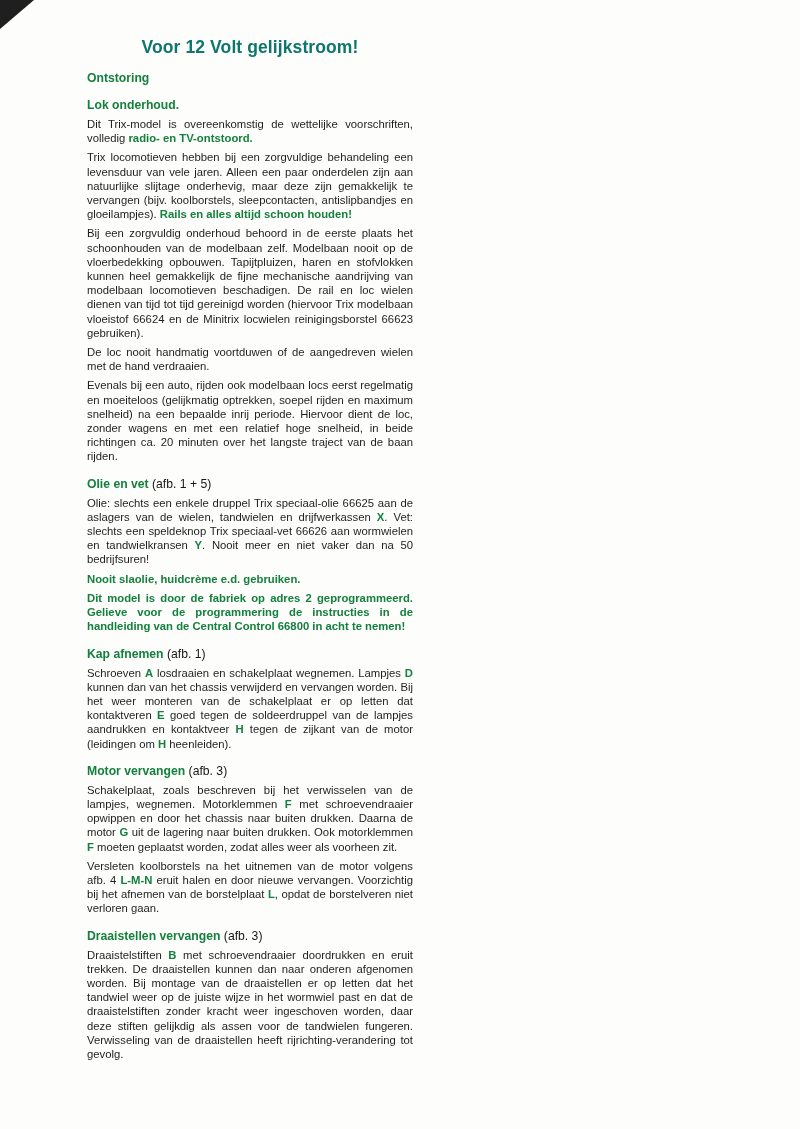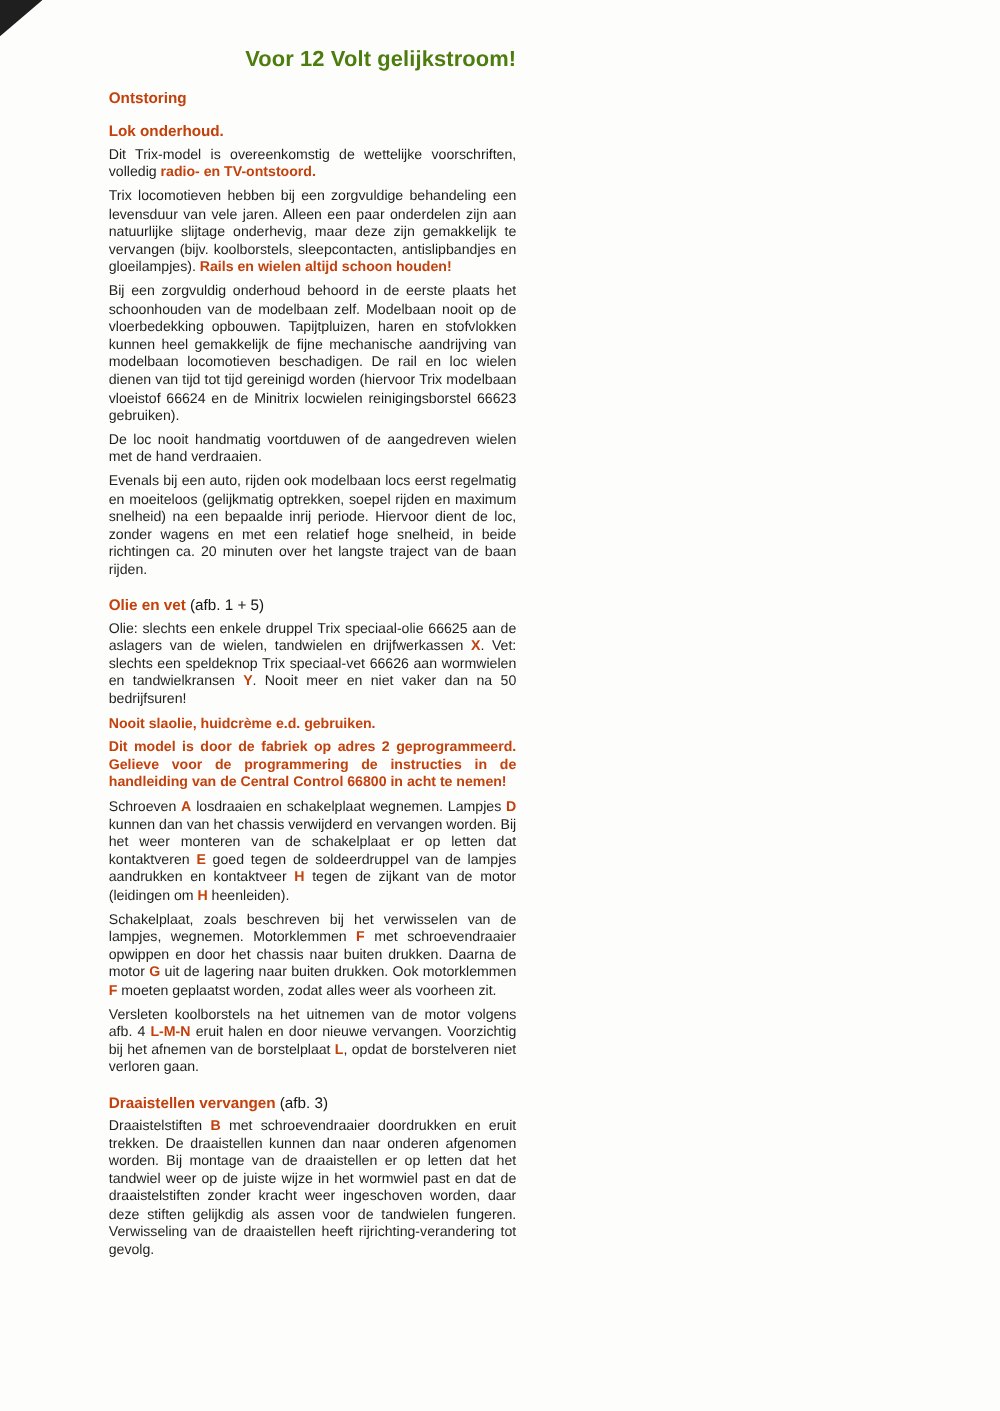--- a/index.html
+++ b/index.html
@@ -27,57 +27,59 @@
     position: absolute;
     left: 87px; top: 37px;
     width: 326px;
   }
   .block { -webkit-font-smoothing: antialiased; }
   .title {
     font-size: 17.5px;
     font-weight: 700;
     letter-spacing: 0.1px;
     margin: 0 0 7px 0;
-    text-align: right;
-    color: #4d7c0f;
+    text-align: center;
+    color: #0f766e;
   }
   .heading {
     font-size: 12.2px;
     font-weight: 700;
     margin: 13px 0 5px 0;
     text-align: left;
     color: #161616;
   }
   .heading .n { font-weight: 400; text-align: center; }
   .paragraph {
     font-size: 11.3px;
     line-height: 14.2px;
     margin: 0 0 5px 0;
     text-align: justify;
     color: #1e1e1e;
   }
-  .paragraph .b, .heading .b { font-weight: 700; color: #c2410c; }
+  .paragraph .b, .heading .b { font-weight: 700; color: #15803d; }
 </style>
 </head>
 <body>
 
 <div class="page">
   <div class="corner-artifact"></div>
   <div class="content" id="doc-content">
       <div class="block title"><span class="b">Voor 12 Volt gelijkstroom!</span></div>
       <div class="block heading"><span class="b">Ontstoring</span></div>
       <div class="block heading"><span class="b">Lok onderhoud.</span></div>
       <div class="block paragraph"><span class="n">Dit Trix-model is overeenkomstig de wettelijke voorschriften, volledig </span><span class="b">radio- en TV-ontstoord.</span></div>
-      <div class="block paragraph"><span class="n">Trix locomotieven hebben bij een zorgvuldige behandeling een levensduur van vele jaren. Alleen een paar onderdelen zijn aan natuurlijke slijtage onderhevig, maar deze zijn gemakkelijk te vervangen (bijv. koolborstels, sleepcontacten, antislipbandjes en gloeilampjes). </span><span class="b">Rails en wielen altijd schoon houden!</span></div>
+      <div class="block paragraph"><span class="n">Trix locomotieven hebben bij een zorgvuldige behandeling een levensduur van vele jaren. Alleen een paar onderdelen zijn aan natuurlijke slijtage onderhevig, maar deze zijn gemakkelijk te vervangen (bijv. koolborstels, sleepcontacten, antislipbandjes en gloeilampjes). </span><span class="b">Rails en alles altijd schoon houden!</span></div>
       <div class="block paragraph"><span class="n">Bij een zorgvuldig onderhoud behoord in de eerste plaats het schoonhouden van de modelbaan zelf. Modelbaan nooit op de vloerbedekking opbouwen. Tapijtpluizen, haren en stofvlokken kunnen heel gemakkelijk de fijne mechanische aandrijving van modelbaan locomotieven beschadigen. De rail en loc wielen dienen van tijd tot tijd gereinigd worden (hiervoor Trix modelbaan vloeistof 66624 en de Minitrix locwielen reinigingsborstel 66623 gebruiken).</span></div>
       <div class="block paragraph"><span class="n">De loc nooit handmatig voortduwen of de aangedreven wielen met de hand verdraaien.</span></div>
       <div class="block paragraph"><span class="n">Evenals bij een auto, rijden ook modelbaan locs eerst regelmatig en moeiteloos (gelijkmatig optrekken, soepel rijden en maximum snelheid) na een bepaalde inrij periode. Hiervoor dient de loc, zonder wagens en met een relatief hoge snelheid, in beide richtingen ca. 20 minuten over het langste traject van de baan rijden.</span></div>
       <div class="block heading"><span class="b">Olie en vet</span><span class="n"> (afb. 1 + 5)</span></div>
       <div class="block paragraph"><span class="n">Olie: slechts een enkele druppel Trix speciaal-olie 66625 aan de aslagers van de wielen, tandwielen en drijfwerkassen </span><span class="b">X</span><span class="n">. Vet: slechts een speldeknop Trix speciaal-vet 66626 aan wormwielen en tandwielkransen </span><span class="b">Y</span><span class="n">. Nooit meer en niet vaker dan na 50 bedrijfsuren!</span></div>
       <div class="block paragraph"><span class="b">Nooit slaolie, huidcrème e.d. gebruiken.</span></div>
       <div class="block paragraph"><span class="b">Dit model is door de fabriek op adres 2 geprogrammeerd. Gelieve voor de programmering de instructies in de handleiding van de Central Control 66800 in acht te nemen!</span></div>
+      <div class="block heading"><span class="b">Kap afnemen</span><span class="n"> (afb. 1)</span></div>
       <div class="block paragraph"><span class="n">Schroeven </span><span class="b">A</span><span class="n"> losdraaien en schakelplaat wegnemen. Lampjes </span><span class="b">D</span><span class="n"> kunnen dan van het chassis verwijderd en vervangen worden. Bij het weer monteren van de schakelplaat er op letten dat kontaktveren </span><span class="b">E</span><span class="n"> goed tegen de soldeerdruppel van de lampjes aandrukken en kontaktveer </span><span class="b">H</span><span class="n"> tegen de zijkant van de motor (leidingen om </span><span class="b">H</span><span class="n"> heenleiden).</span></div>
+      <div class="block heading"><span class="b">Motor vervangen</span><span class="n"> (afb. 3)</span></div>
       <div class="block paragraph"><span class="n">Schakelplaat, zoals beschreven bij het verwisselen van de lampjes, wegnemen. Motorklemmen </span><span class="b">F</span><span class="n"> met schroevendraaier opwippen en door het chassis naar buiten drukken. Daarna de motor </span><span class="b">G</span><span class="n"> uit de lagering naar buiten drukken. Ook motorklemmen </span><span class="b">F</span><span class="n"> moeten geplaatst worden, zodat alles weer als voorheen zit.</span></div>
       <div class="block paragraph"><span class="n">Versleten koolborstels na het uitnemen van de motor volgens afb. 4 </span><span class="b">L-M-N</span><span class="n"> eruit halen en door nieuwe vervangen. Voorzichtig bij het afnemen van de borstelplaat </span><span class="b">L</span><span class="n">, opdat de borstelveren niet verloren gaan.</span></div>
       <div class="block heading"><span class="b">Draaistellen vervangen</span><span class="n"> (afb. 3)</span></div>
       <div class="block paragraph"><span class="n">Draaistelstiften </span><span class="b">B</span><span class="n"> met schroevendraaier doordrukken en eruit trekken. De draaistellen kunnen dan naar onderen afgenomen worden. Bij montage van de draaistellen er op letten dat het tandwiel weer op de juiste wijze in het wormwiel past en dat de draaistelstiften zonder kracht weer ingeschoven worden, daar deze stiften gelijkdig als assen voor de tandwielen fungeren. Verwisseling van de draaistellen heeft rijrichting-verandering tot gevolg.</span></div>
     </div>
 </div>
 
 </body></html>

